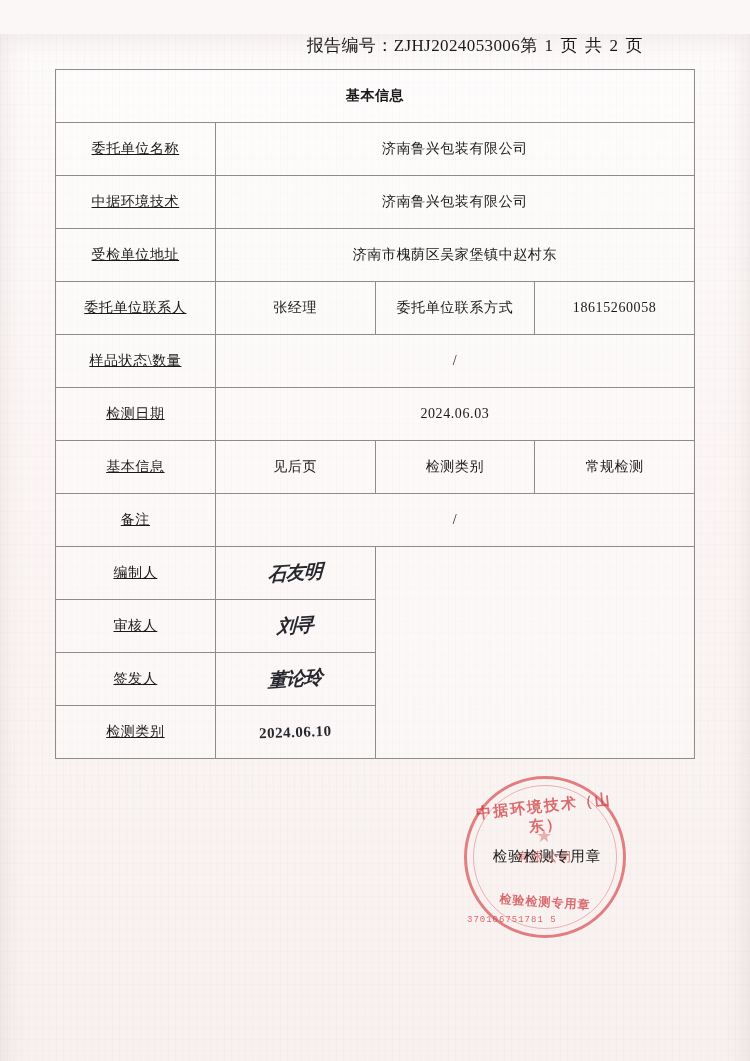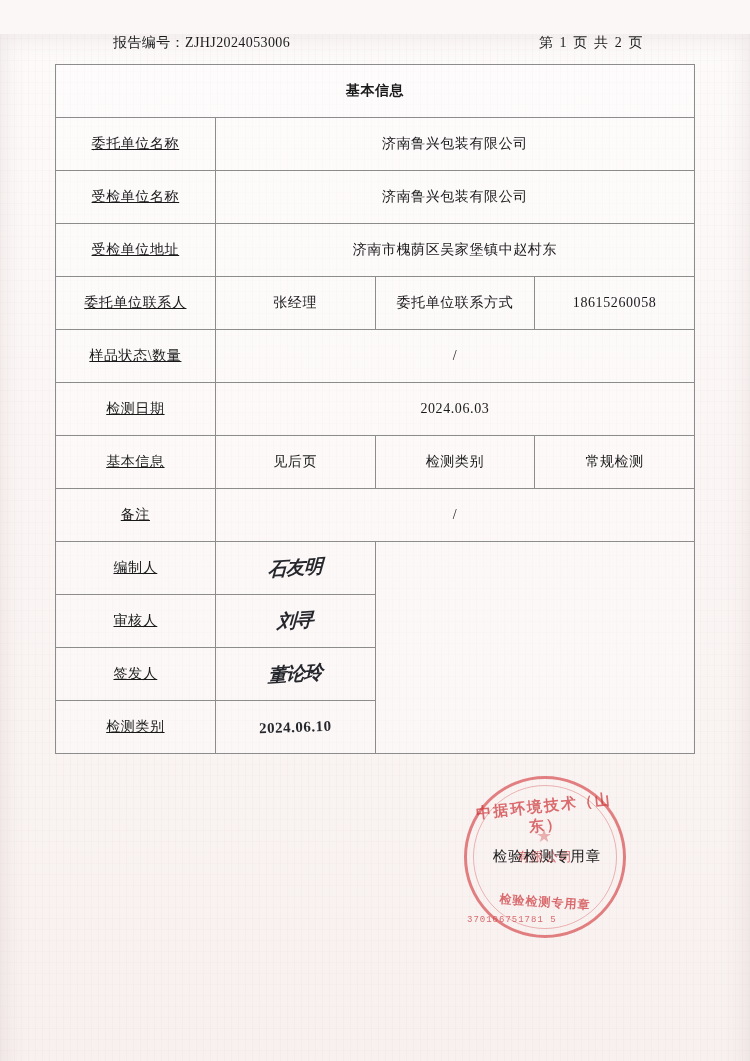--- a/index.html
+++ b/index.html
@@ -53,26 +53,25 @@
   .doc-subtitle {
     text-align: center;
     font-size: 23px;
     font-weight: bold;
     letter-spacing: 7px;
     margin-top: 38px;
     color: #141414;
   }
   .meta-row {
     display: flex;
-    justify-content: space-between;
+    justify-content: flex-end;
     align-items: baseline;
     margin-top: 34px;
-    font-size: 14px;
+    font-size: 17px;
     padding: 0 8px 0 60px;
-    gap: 16px;
   }
   .meta-left { letter-spacing: 0.4px; }
   .meta-right { letter-spacing: 1.6px; padding-right: 45px; }
 
   table.info {
     width: 640px;
     margin: 12px auto 0 auto;
     border-collapse: collapse;
     table-layout: fixed;
     background: rgba(255,255,255,0.35);
@@ -207,21 +206,21 @@
         <tr>
           <td class="head" colspan="4">基本信息</td>
         </tr>
 
         <tr>
           <td class="label">委托单位名称</td>
           <td colspan="3">济南鲁兴包装有限公司</td>
         </tr>
 
         <tr>
-          <td class="label">受检单位名称</td>
+          <td class="label">中据环境技术</td>
           <td colspan="3">济南鲁兴包装有限公司</td>
         </tr>
 
         <tr>
           <td class="label">受检单位地址</td>
           <td colspan="3">济南市槐荫区吴家堡镇中赵村东</td>
         </tr>
 
         <tr>
           <td class="label">委托单位联系人</td>

